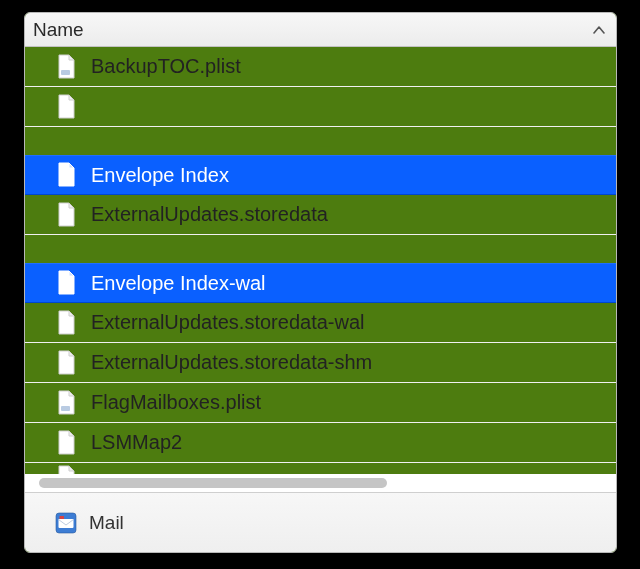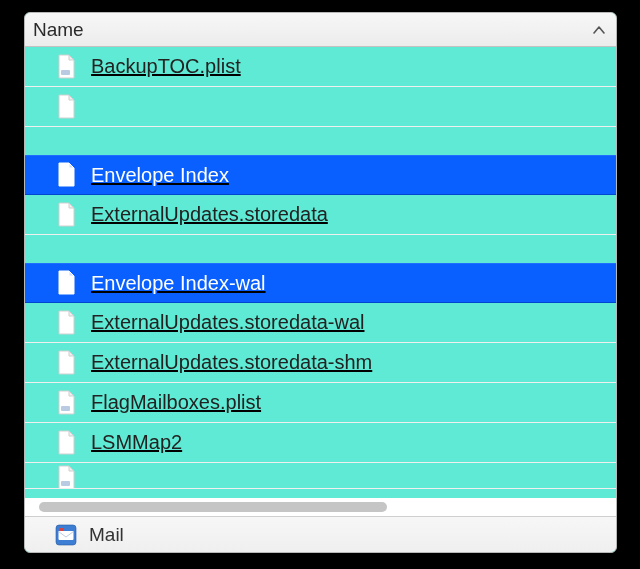--- a/index.html
+++ b/index.html
@@ -7,21 +7,21 @@
     margin: 0; padding: 0;
     width: 640px; height: 569px;
     background: #000;
     font-family: -apple-system, "Helvetica Neue", Helvetica, Arial, sans-serif;
     overflow: hidden;
   }
   .window {
     position: absolute;
     left: 24px; top: 12px;
     width: 593px; height: 541px;
-    background: #5eead4;
+    background: #4d7c0f;
     border-radius: 6px;
     border: 1px solid #b8b8b8;
     display: flex;
     flex-direction: column;
     overflow: hidden;
   }
   .header {
     height: 34px;
     background: linear-gradient(#f7f7f7, #ececec);
     border-bottom: 1px solid #c2c2c2;
@@ -38,21 +38,20 @@
     display: flex; align-items: center; justify-content: center;
   }
   .chevron svg { display: block; }
   .list {
     flex: 1;
     overflow: hidden;
     position: relative;
   }
   .rows {
     width: 100%;
-    text-decoration: underline;
   }
   .row {
     height: 40px;
     display: flex;
     align-items: center;
     padding-left: 30px;
     font-size: 20px;
     color: #222;
     border-bottom: 1px solid #f0f0f0;
     gap: 14px;
@@ -91,21 +90,21 @@
     height: 10px;
   }
   .scrollbar-thumb {
     position: absolute;
     left: 0; top: 0;
     width: 348px; height: 10px;
     background: #c5c5c5;
     border-radius: 5px;
   }
   .footer {
-    height: 36px;
+    height: 60px;
     background: linear-gradient(#f7f7f7, #efefef);
     border-top: 1px solid #cfcfcf;
     display: flex;
     align-items: center;
     padding-left: 30px;
     gap: 12px;
     font-size: 19px;
     color: #333;
   }
   .mail-icon {

